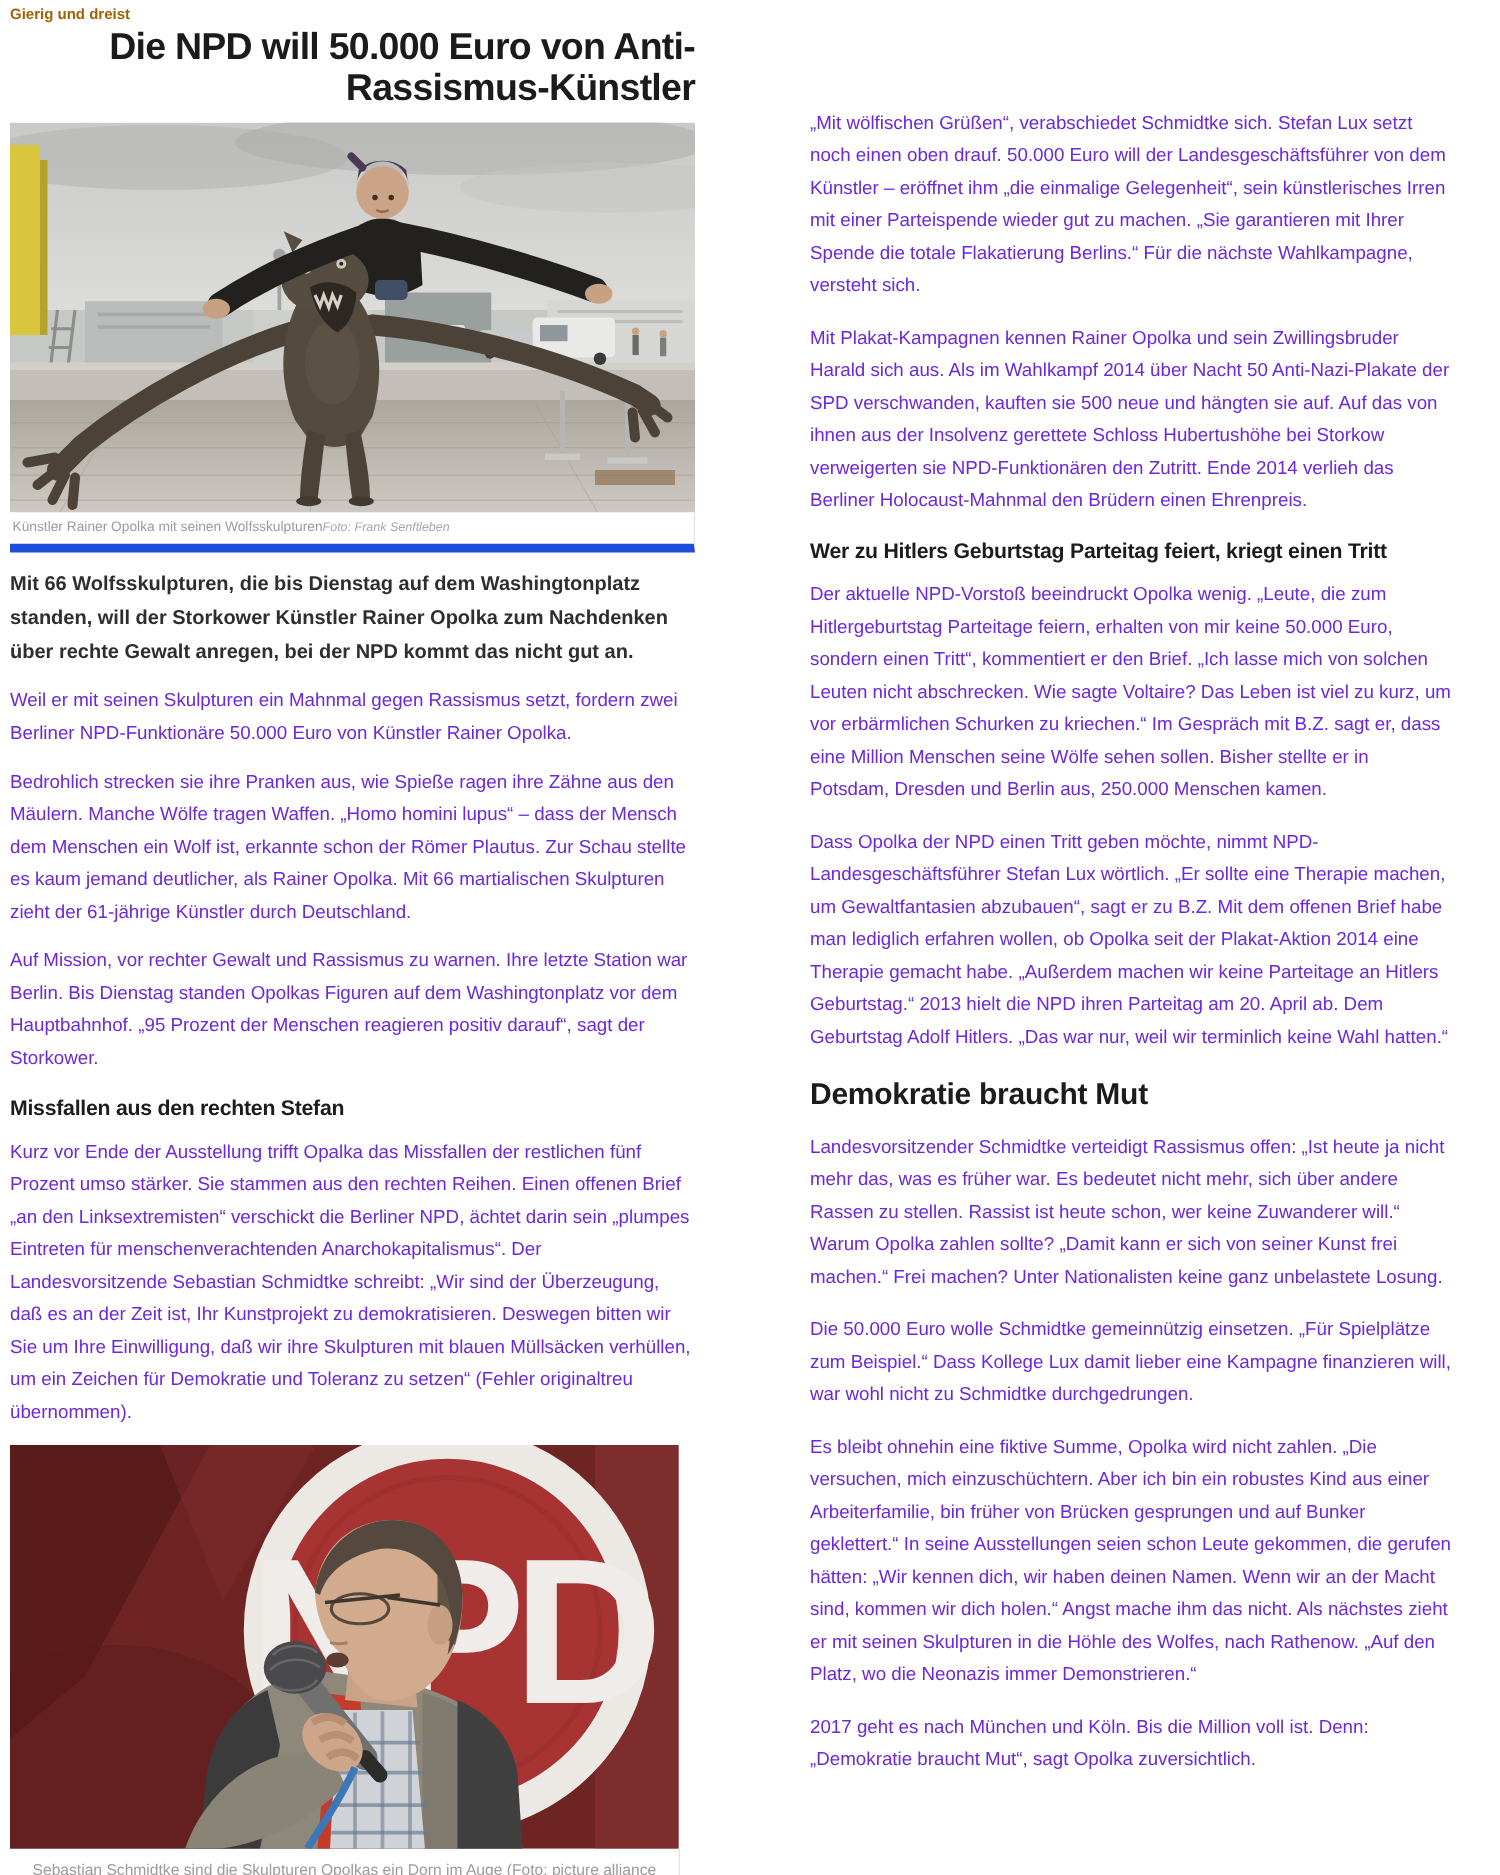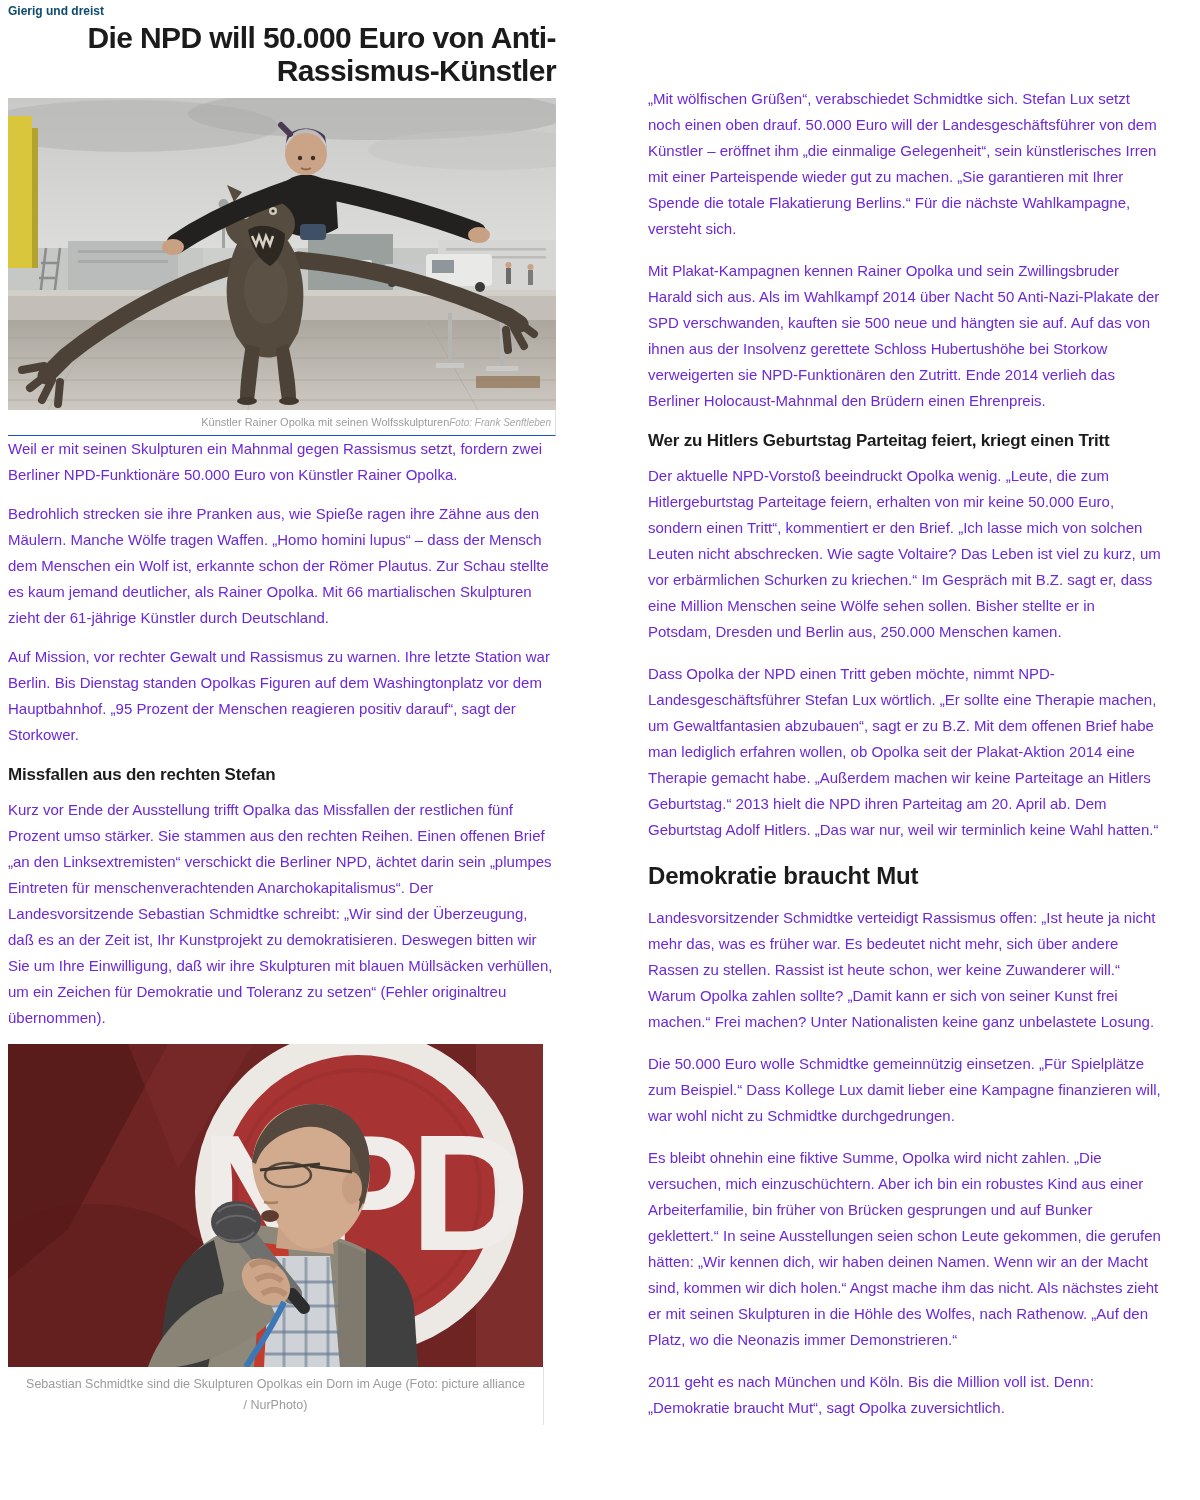--- a/index.html
+++ b/index.html
@@ -1,27 +1,27 @@
 <!DOCTYPE html>
 <html lang="de"><head>
 <meta charset="utf-8">
 <style>
   html,body{margin:0;padding:0;background:#fff;}
   .page{position:relative;width:1200px;height:1500px;background:#fff;overflow:hidden;
         font-family:"Liberation Sans","DejaVu Sans",sans-serif;}
   .col{position:absolute;}
   .col-left{left:8px;top:4px;width:548px;}
   .col-right{left:648px;top:86px;width:514px;}
-  .kicker{color:#0c4a6e;font-size:12px;font-weight:700;letter-spacing:0;margin:0 0 3px 0;}
+  .kicker{color:#a16207;font-size:12px;font-weight:700;letter-spacing:0;margin:0 0 3px 0;}
   .headline{font-size:30px;line-height:33px;font-weight:700;color:#1b1b1b;letter-spacing:-0.6px;
             margin:0 0 11px 0;text-align:right;}
   figure{margin:0;}
   .photo-svg{display:block;}
-  .cap1{display:flex;justify-content:flex-end;align-items:baseline;color:#9b9b9b;
-        font-size:11px;padding:6px 4px 7px 2px;border-right:1px solid #e2e2e2;border-bottom:1px solid #1d4ed8;}
+  .cap1{display:flex;justify-content:flex-start;align-items:baseline;color:#9b9b9b;
+        font-size:11px;padding:6px 4px 7px 2px;border-right:1px solid #e2e2e2;border-bottom:7px solid #1d4ed8;}
   .cap1 .credit{font-size:10px;font-style:italic;color:#a8a8a8;}
   .cap2{display:block;text-align:center;color:#9b9b9b;font-size:12.5px;line-height:21px;
         padding:7px 18px 9px 18px;border-right:1px solid #e2e2e2;width:499px;}
   p.body{font-size:15px;line-height:26px;color:#6d28d9;margin:0 0 13px 0;}
   .col-right p.body{margin-bottom:16px;}
   p.lead{font-size:16px;line-height:27px;font-weight:700;color:#2e2e2e;margin:12px 0 13px 0;}
   h2.subhead{font-weight:700;color:#1c1c1c;letter-spacing:-0.2px;margin:0;}
   h2.sm{font-size:17px;line-height:21px;margin:16px 0 12px 0;}
   h2.lg{font-size:24px;line-height:25px;margin:20px 0 17px 0;}
   .photo2-wrap{margin-top:13px;}
@@ -136,20 +136,21 @@
         <path d="M312,90 C365,100 425,118 468,134" stroke="#22211f" stroke-width="20" fill="none" stroke-linecap="round"></path>
         <ellipse cx="165" cy="149" rx="11" ry="8" fill="#c8a183"></ellipse>
         <ellipse cx="471" cy="137" rx="11" ry="8" fill="#c8a183"></ellipse>
       </svg>
       <figcaption class="cap1">
         <span>Künstler Rainer Opolka mit seinen Wolfsskulpturen</span>
         <span class="credit">Foto: Frank Senftleben</span>
       </figcaption>
     </figure>
 
+    <p class="lead">Mit 66 Wolfsskulpturen, die bis Dienstag auf dem Washingtonplatz standen, will der Storkower Künstler Rainer Opolka zum Nachdenken über rechte Gewalt anregen, bei der NPD kommt das nicht gut an.</p>
     <p class="body">Weil er mit seinen Skulpturen ein Mahnmal gegen Rassismus setzt, fordern zwei Berliner NPD-Funktionäre 50.000 Euro von Künstler Rainer Opolka.</p>
     <p class="body">Bedrohlich strecken sie ihre Pranken aus, wie Spieße ragen ihre Zähne aus den Mäulern. Manche Wölfe tragen Waffen. „Homo homini lupus“ – dass der Mensch dem Menschen ein Wolf ist, erkannte schon der Römer Plautus. Zur Schau stellte es kaum jemand deutlicher, als Rainer Opolka. Mit 66 martialischen Skulpturen zieht der 61-jährige Künstler durch Deutschland.</p>
     <p class="body">Auf Mission, vor rechter Gewalt und Rassismus zu warnen. Ihre letzte Station war Berlin. Bis Dienstag standen Opolkas Figuren auf dem Washingtonplatz vor dem Hauptbahnhof. „95 Prozent der Menschen reagieren positiv darauf“, sagt der Storkower.</p>
     <h2 class="subhead sm">Missfallen aus den rechten Stefan</h2>
     <p class="body">Kurz vor Ende der Ausstellung trifft Opalka das Missfallen der restlichen fünf Prozent umso stärker. Sie stammen aus den rechten Reihen. Einen offenen Brief „an den Linksextremisten“ verschickt die Berliner NPD, ächtet darin sein „plumpes Eintreten für menschenverachtenden Anarchokapitalismus“. Der Landesvorsitzende Sebastian Schmidtke schreibt: „Wir sind der Überzeugung, daß es an der Zeit ist, Ihr Kunstprojekt zu demokratisieren. Deswegen bitten wir Sie um Ihre Einwilligung, daß wir ihre Skulpturen mit blauen Müllsäcken verhüllen, um ein Zeichen für Demokratie und Toleranz zu setzen“ (Fehler originaltreu übernommen).</p>
 
     <figure class="photo2-wrap">
       <svg class="photo-svg" width="535" height="323" viewBox="0 0 535 323" xmlns="http://www.w3.org/2000/svg">
         <rect width="535" height="323" fill="#6f2424"></rect>
         <path d="M0,0 L160,0 L60,185 L0,235 Z" fill="#491414" opacity=".55"></path>
@@ -202,16 +203,16 @@
   <div class="col col-right">
     <p class="body">„Mit wölfischen Grüßen“, verabschiedet Schmidtke sich. Stefan Lux setzt noch einen oben drauf. 50.000 Euro will der Landesgeschäftsführer von dem Künstler – eröffnet ihm „die einmalige Gelegenheit“, sein künstlerisches Irren mit einer Parteispende wieder gut zu machen. „Sie garantieren mit Ihrer Spende die totale Flakatierung Berlins.“ Für die nächste Wahlkampagne, versteht sich.</p>
     <p class="body">Mit Plakat-Kampagnen kennen Rainer Opolka und sein Zwillingsbruder Harald sich aus. Als im Wahlkampf 2014 über Nacht 50 Anti-Nazi-Plakate der SPD verschwanden, kauften sie 500 neue und hängten sie auf. Auf das von ihnen aus der Insolvenz gerettete Schloss Hubertushöhe bei Storkow verweigerten sie NPD-Funktionären den Zutritt. Ende 2014 verlieh das Berliner Holocaust-Mahnmal den Brüdern einen Ehrenpreis.</p>
     <h2 class="subhead sm">Wer zu Hitlers Geburtstag Parteitag feiert, kriegt einen Tritt</h2>
     <p class="body">Der aktuelle NPD-Vorstoß beeindruckt Opolka wenig. „Leute, die zum Hitlergeburtstag Parteitage feiern, erhalten von mir keine 50.000 Euro, sondern einen Tritt“, kommentiert er den Brief. „Ich lasse mich von solchen Leuten nicht abschrecken. Wie sagte Voltaire? Das Leben ist viel zu kurz, um vor erbärmlichen Schurken zu kriechen.“ Im Gespräch mit B.Z. sagt er, dass eine Million Menschen seine Wölfe sehen sollen. Bisher stellte er in Potsdam, Dresden und Berlin aus, 250.000 Menschen kamen.</p>
     <p class="body">Dass Opolka der NPD einen Tritt geben möchte, nimmt NPD-Landesgeschäftsführer Stefan Lux wörtlich. „Er sollte eine Therapie machen, um Gewaltfantasien abzubauen“, sagt er zu B.Z. Mit dem offenen Brief habe man lediglich erfahren wollen, ob Opolka seit der Plakat-Aktion 2014 eine Therapie gemacht habe. „Außerdem machen wir keine Parteitage an Hitlers Geburtstag.“ 2013 hielt die NPD ihren Parteitag am 20. April ab. Dem Geburtstag Adolf Hitlers. „Das war nur, weil wir terminlich keine Wahl hatten.“</p>
     <h2 class="subhead lg">Demokratie braucht Mut</h2>
     <p class="body">Landesvorsitzender Schmidtke verteidigt Rassismus offen: „Ist heute ja nicht mehr das, was es früher war. Es bedeutet nicht mehr, sich über andere Rassen zu stellen. Rassist ist heute schon, wer keine Zuwanderer will.“ Warum Opolka zahlen sollte? „Damit kann er sich von seiner Kunst frei machen.“ Frei machen? Unter Nationalisten keine ganz unbelastete Losung.</p>
     <p class="body">Die 50.000 Euro wolle Schmidtke gemeinnützig einsetzen. „Für Spielplätze zum Beispiel.“ Dass Kollege Lux damit lieber eine Kampagne finanzieren will, war wohl nicht zu Schmidtke durchgedrungen.</p>
     <p class="body">Es bleibt ohnehin eine fiktive Summe, Opolka wird nicht zahlen. „Die versuchen, mich einzuschüchtern. Aber ich bin ein robustes Kind aus einer Arbeiterfamilie, bin früher von Brücken gesprungen und auf Bunker geklettert.“ In seine Ausstellungen seien schon Leute gekommen, die gerufen hätten: „Wir kennen dich, wir haben deinen Namen. Wenn wir an der Macht sind, kommen wir dich holen.“ Angst mache ihm das nicht. Als nächstes zieht er mit seinen Skulpturen in die Höhle des Wolfes, nach Rathenow. „Auf den Platz, wo die Neonazis immer Demonstrieren.“</p>
-    <p class="body">2011 geht es nach München und Köln. Bis die Million voll ist. Denn: „Demokratie braucht Mut“, sagt Opolka zuversichtlich.</p>
+    <p class="body">2017 geht es nach München und Köln. Bis die Million voll ist. Denn: „Demokratie braucht Mut“, sagt Opolka zuversichtlich.</p>
   </div>
 
 </div>
 
 </body></html>

